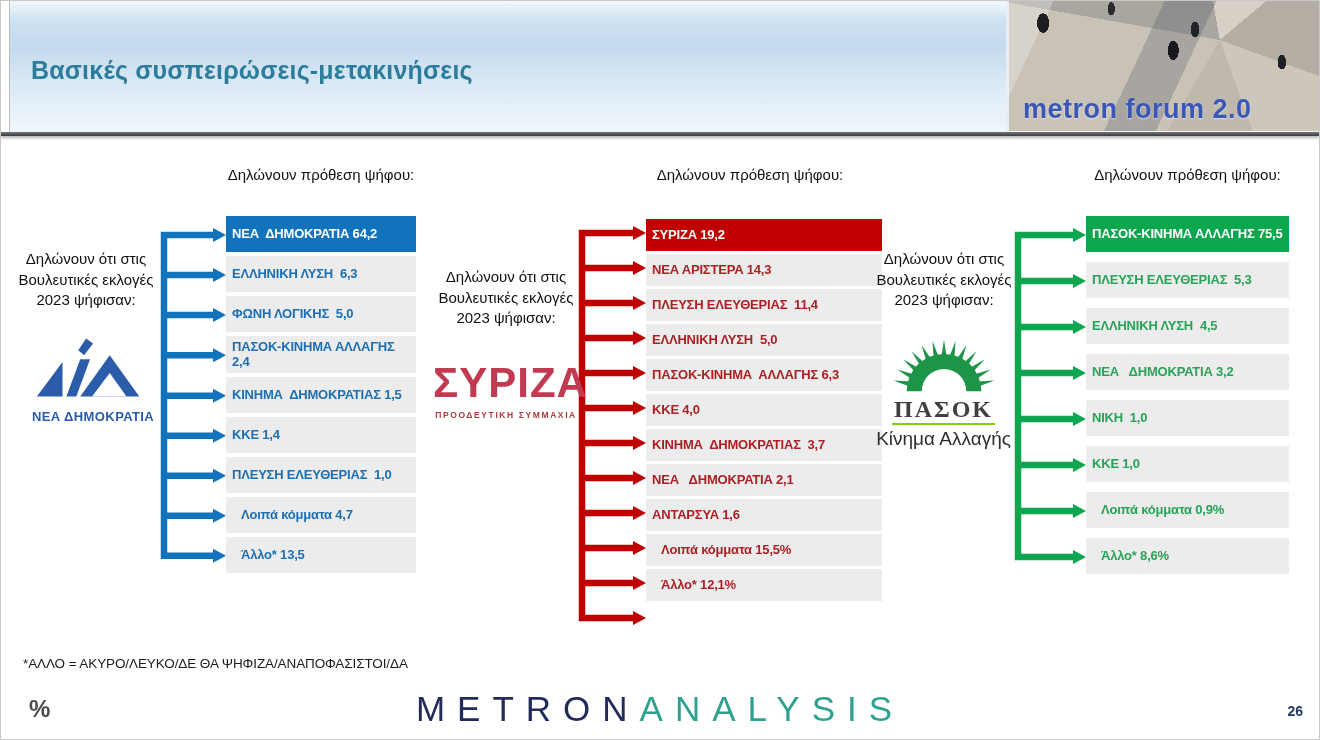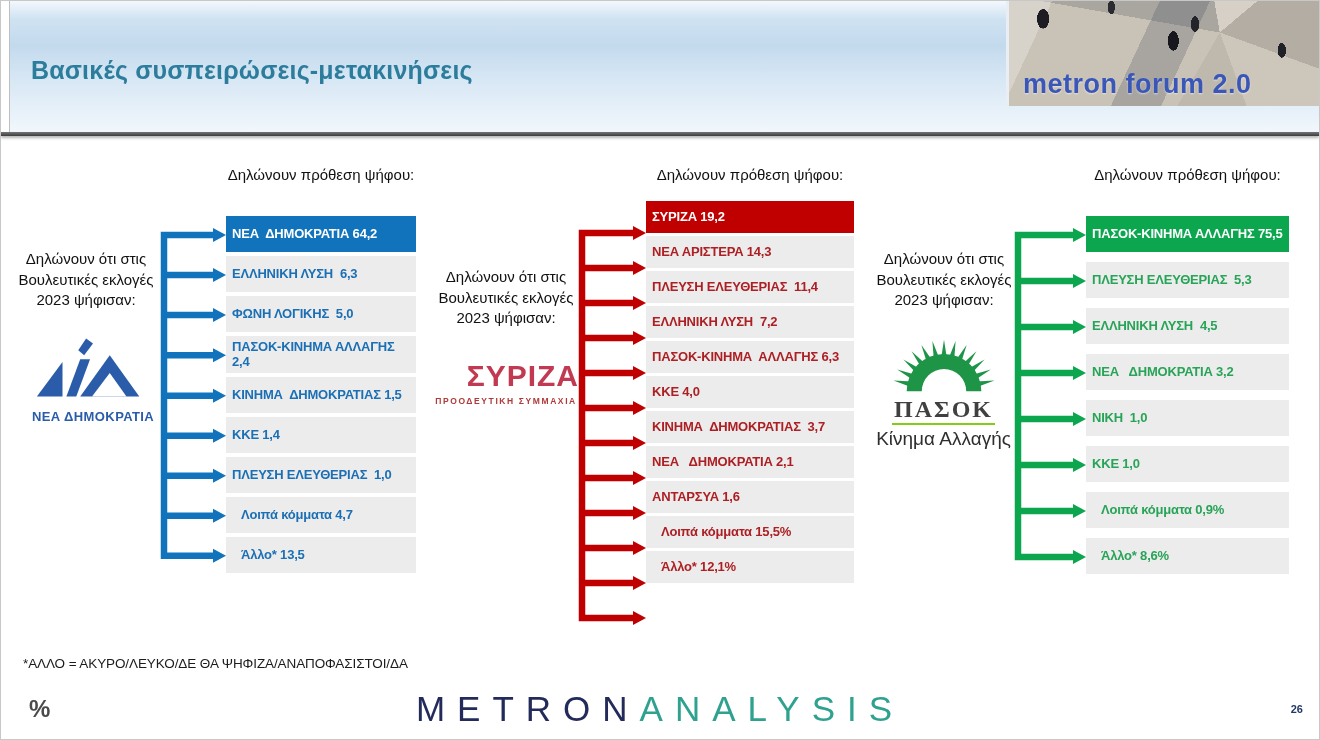--- a/index.html
+++ b/index.html
@@ -5,21 +5,21 @@
   html,body{margin:0;padding:0;background:#fff;}
   #slide{position:relative;width:1320px;height:740px;background:#fff;overflow:hidden;
          font-family:"Liberation Sans",sans-serif;border:1px solid #c8c8c8;box-sizing:border-box;}
 
   
   .header{position:absolute;left:8px;top:0;right:0;height:131px;border-left:1px solid #bfbfbf;
           background:linear-gradient(#f3f8fc 0%,#cfe2f2 14%,#c3daed 34%,#d9e8f5 62%,#f1f7fc 100%);}
   .rule{position:absolute;top:131px;left:0;right:0;height:4px;
         background:linear-gradient(#757575,#3c3c3c);box-shadow:0 2px 3px rgba(0,0,0,.30);}
   .title{position:absolute;left:30px;top:55px;font-size:25px;font-weight:bold;color:#2c7c9c;letter-spacing:.2px;text-align:right;}
-  .forum{position:absolute;top:0;right:0;width:313px;height:105px;border-left:3px solid #e8eef4;box-sizing:border-box;
+  .forum{position:absolute;top:0;right:0;width:313px;height:130px;border-left:3px solid #e8eef4;box-sizing:border-box;
     background:
       radial-gradient(9px 16px at 53% 38%,#17171d 60%,transparent 61%),
       radial-gradient(7px 13px at 60% 22%,#23232a 60%,transparent 61%),
       radial-gradient(10px 16px at 11% 17%,#1c1c22 60%,transparent 61%),
       radial-gradient(7px 12px at 88% 47%,#202028 60%,transparent 61%),
       radial-gradient(6px 11px at 33% 6%,#2a2a31 60%,transparent 61%),
       linear-gradient(115deg,rgba(255,255,255,.28) 0 12%,transparent 12% 42%,rgba(70,75,95,.25) 42% 56%,transparent 56%),
       conic-gradient(from 210deg at 68% 30%,#c9c2b6 0 70deg,#a9a6a0 0 140deg,#d6d0c6 0 200deg,#b3ada3 0 260deg,#cdc6ba 0 310deg,#bfb9ad 0),
       linear-gradient(135deg,#cdc7bd,#b7b1a7 45%,#d9d3c9 70%,#a9a399);}
   .forum-text{position:absolute;left:14px;bottom:6px;font-size:27px;font-weight:600;color:#3a57b8;
@@ -30,44 +30,44 @@
   .intent-label{position:absolute;top:164px;font-size:15px;line-height:1.35;color:#111;text-align:center;font-weight:500;}
   .voted-label{position:absolute;font-size:15px;line-height:1.38;color:#111;text-align:center;font-weight:500;}
   .rows{position:absolute;display:flex;flex-direction:column;}
   .row{background:#ececec;color:var(--txt);font-weight:bold;font-size:13px;line-height:1.18;
        letter-spacing:-.2px;display:flex;align-items:center;padding:3px 6px;box-sizing:border-box;
        white-space:pre-wrap;}
   .row.hl{background:var(--accent);color:#fff;}
   .row.ind{padding-left:15px;}
   [data-col="0"] .rows{left:225px;top:215px;width:190px;gap:4px;}
   [data-col="0"] .row{min-height:36px;}
-  [data-col="1"] .rows{left:645px;top:200px;width:208px;gap:3px;}
+  [data-col="1"] .rows{left:645px;top:218px;width:236px;gap:3px;}
   [data-col="1"] .row{min-height:32px;}
   [data-col="2"] .rows{left:1085px;top:215px;width:203px;gap:10px;}
   [data-col="2"] .row{min-height:36px;}
 
   #arrows{position:absolute;inset:0;width:1320px;height:740px;pointer-events:none;}
 
   
   .logo{position:absolute;text-align:center;}
   .nd-caption{font-size:13px;font-weight:bold;color:#2a5caa;letter-spacing:.4px;margin-top:2px;}
-  .syriza-text{font-size:30px;font-weight:600;color:#c23a52;letter-spacing:1px;text-align:right;}
+  .syriza-text{font-size:42px;font-weight:600;color:#c23a52;letter-spacing:1px;}
   .syriza-caption{font-size:8.5px;font-weight:bold;color:#b03a3a;letter-spacing:1.6px;margin-top:3px;}
   .pasok-text{display:inline-block;font-family:"Liberation Serif",serif;font-size:24px;font-weight:bold;
       color:#404040;letter-spacing:2px;border-bottom:2px solid #84cc16;padding:0 2px 1px;line-height:1.05;}
   .pasok-caption{font-size:19px;color:#2e2e2e;margin-top:3px;}
 
   
   .footnote{position:absolute;left:22px;top:655px;font-size:13.5px;color:#1c1c1c;letter-spacing:-.1px;}
   .pct{position:absolute;left:28px;top:694px;font-size:24px;font-weight:bold;color:#4a4a4a;}
   .brand{position:absolute;left:659px;top:688px;transform:translateX(-50%);white-space:nowrap;
          font-size:35px;letter-spacing:12px;font-weight:400;}
   .brand .m{color:#232b5a;}
   .brand .a{color:#2fa28f;}
-  .pageno{position:absolute;right:16px;top:702px;font-size:11px;font-weight:bold;color:#203864;}
+  .pageno{position:absolute;right:16px;top:702px;font-size:14px;font-weight:bold;color:#203864;}
 </style>
 </head>
 <body>
 
 <div id="slide">
 
   <div class="header"></div>
   <div class="title">Βασικές συσπειρώσεις-μετακινήσεις</div>
   <div class="forum">
     <span class="forum-text">metron forum 2.0</span>
@@ -141,21 +141,21 @@
     <div class="intent-label" style="left:645px;width:208px;">Δηλώνουν πρόθεση ψήφου:</div>
     <div class="voted-label" style="left:436px;top:266px;width:138px;">Δηλώνουν ότι στις Βουλευτικές εκλογές 2023 ψήφισαν:</div>
     <div class="logo" style="left:432px;top:358px;width:146px;">
       <div class="syriza-text">ΣΥΡΙΖΑ</div>
       <div class="syriza-caption">ΠΡΟΟΔΕΥΤΙΚΗ ΣΥΜΜΑΧΙΑ</div>
     </div>
     <div class="rows">
         <div class="row hl">ΣΥΡΙΖΑ 19,2</div>
         <div class="row">ΝΕΑ ΑΡΙΣΤΕΡΑ 14,3</div>
         <div class="row">ΠΛΕΥΣΗ ΕΛΕΥΘΕΡΙΑΣ  11,4</div>
-        <div class="row">ΕΛΛΗΝΙΚΗ ΛΥΣΗ  7,2</div>
+        <div class="row">ΕΛΛΗΝΙΚΗ ΛΥΣΗ  5,0</div>
         <div class="row">ΠΑΣΟΚ-ΚΙΝΗΜΑ  ΑΛΛΑΓΗΣ 6,3</div>
         <div class="row">ΚΚΕ 4,0</div>
         <div class="row">ΚΙΝΗΜΑ  ΔΗΜΟΚΡΑΤΙΑΣ  3,7</div>
         <div class="row">ΝΕΑ   ΔΗΜΟΚΡΑΤΙΑ 2,1</div>
         <div class="row">ΑΝΤΑΡΣΥΑ 1,6</div>
         <div class="row ind">Λοιπά κόμματα 15,5%</div>
         <div class="row ind">Άλλο* 12,1%</div>
       </div>
   </section>
 

